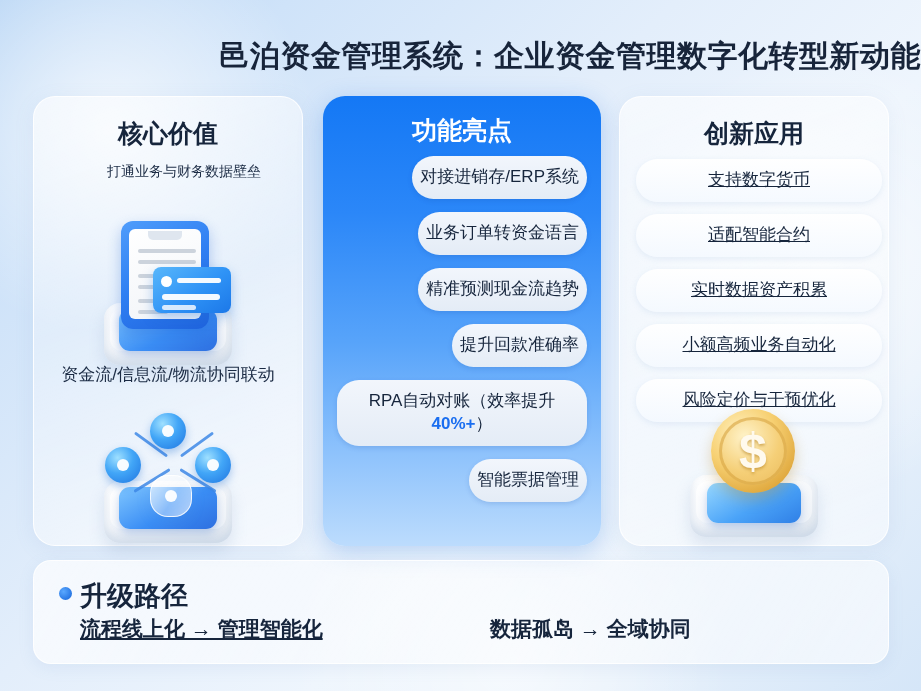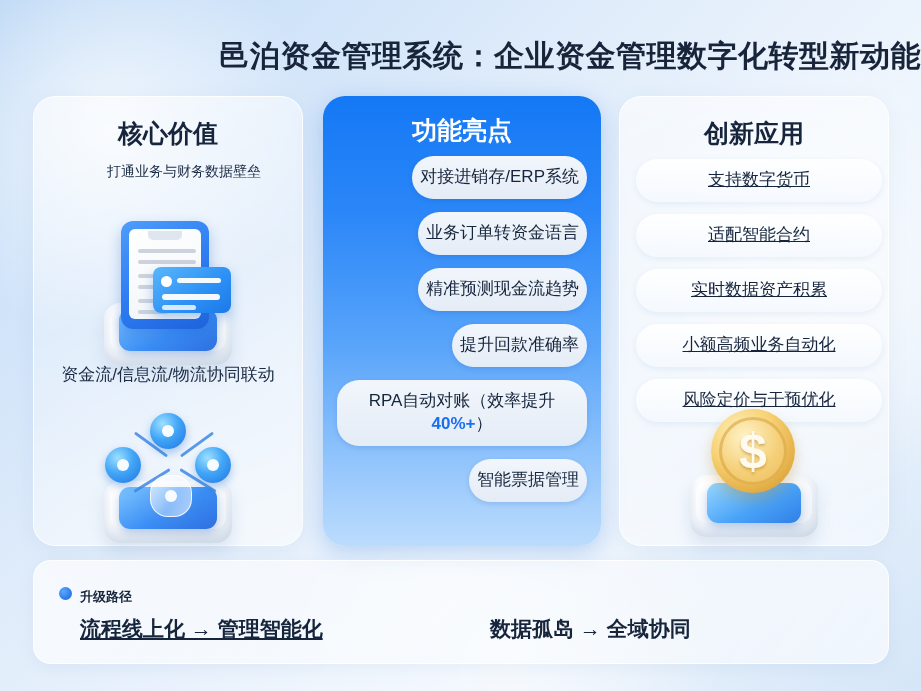--- a/index.html
+++ b/index.html
@@ -178,21 +178,21 @@
 
   
   .bottom{
     position:absolute; left:33px; top:560px; width:856px; height:104px; border-radius:18px;
     background:linear-gradient(120deg,rgba(255,255,255,.70),rgba(255,255,255,.38) 55%,rgba(255,255,255,.62));
     border:1px solid rgba(255,255,255,.85);
     box-shadow:0 4px 16px rgba(110,150,200,.10);
   }
   .bot-dot{ position:absolute; left:25px; top:26px; width:13px; height:13px; border-radius:50%;
     background:radial-gradient(circle at 35% 35%,#5aa8ff,#1362d8); }
-  .bot-title{ position:absolute; left:46px; top:27px; font-size:13px; font-weight:bold; color:#16253c; }
+  .bot-title{ position:absolute; left:46px; top:17px; font-size:27px; font-weight:bold; color:#16253c; }
   .bot-row{ position:absolute; left:46px; top:54px; width:790px; display:flex; }
   .bot-item{ font-size:21px; font-weight:bold; color:#16253c; white-space:nowrap; }
   .bot-item.first{ width:410px;text-decoration:underline; }
 </style>
 </head>
 <body>
 
 <div class="page">
   <div class="bg-glow-a"></div>
   <div class="bg-glow-b"></div>

